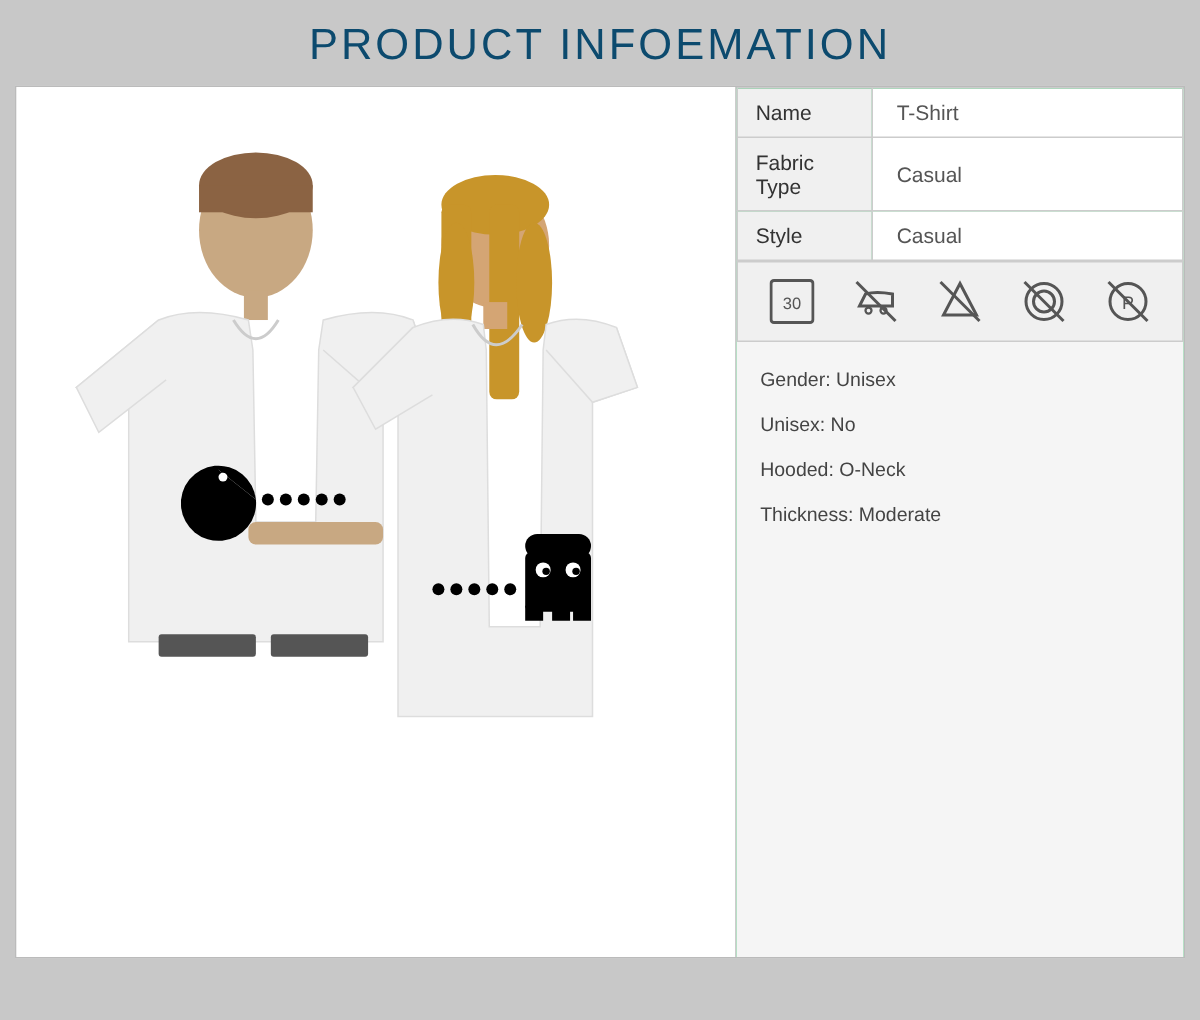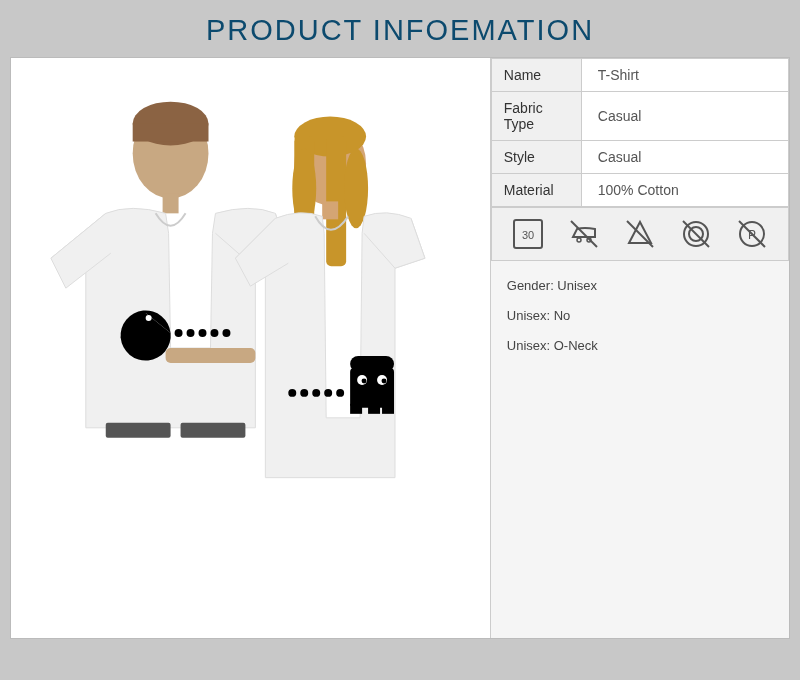--- a/index.html
+++ b/index.html
@@ -188,24 +188,20 @@
         <td class="value-cell">T-Shirt</td>
       </tr>
       <tr>
         <td class="label-cell">Fabric Type</td>
         <td class="value-cell">Casual</td>
       </tr>
       <tr>
         <td class="label-cell">Style</td>
         <td class="value-cell">Casual</td>
       </tr>
-      <tr>
-        <td class="label-cell">Material</td>
-        <td class="value-cell">100% Cotton</td>
-      </tr>
     </tbody>
       </table>
 
     <div class="care-icons-row">
 
       <div class="care-icon">
         <svg width="30" height="30" viewBox="0 0 30 30">
           <rect x="1" y="1" width="28" height="28" rx="2" fill="none" stroke="#555" stroke-width="2"></rect>
           <text x="15" y="20" text-anchor="middle" font-size="11" fill="#555" font-family="Arial">30</text>
         </svg>
@@ -240,16 +236,17 @@
           <circle cx="15" cy="15" r="12" fill="none" stroke="#555" stroke-width="2"></circle>
           <text x="15" y="20" text-anchor="middle" font-size="12" fill="#555" font-family="Arial">P</text>
           <line x1="2" y1="2" x2="28" y2="28" stroke="#555" stroke-width="2"></line>
         </svg>
       </div>
     </div>
 
     <div class="extra-info">
       <div>Gender: Unisex</div>
       <div>Unisex: No</div>
-      <div>Unisex: O-Neck</div>
+      <div>Hooded: O-Neck</div>
+      <div>Thickness: Moderate</div>
     </div>
   </div>
 </div>
 
 </body></html>

